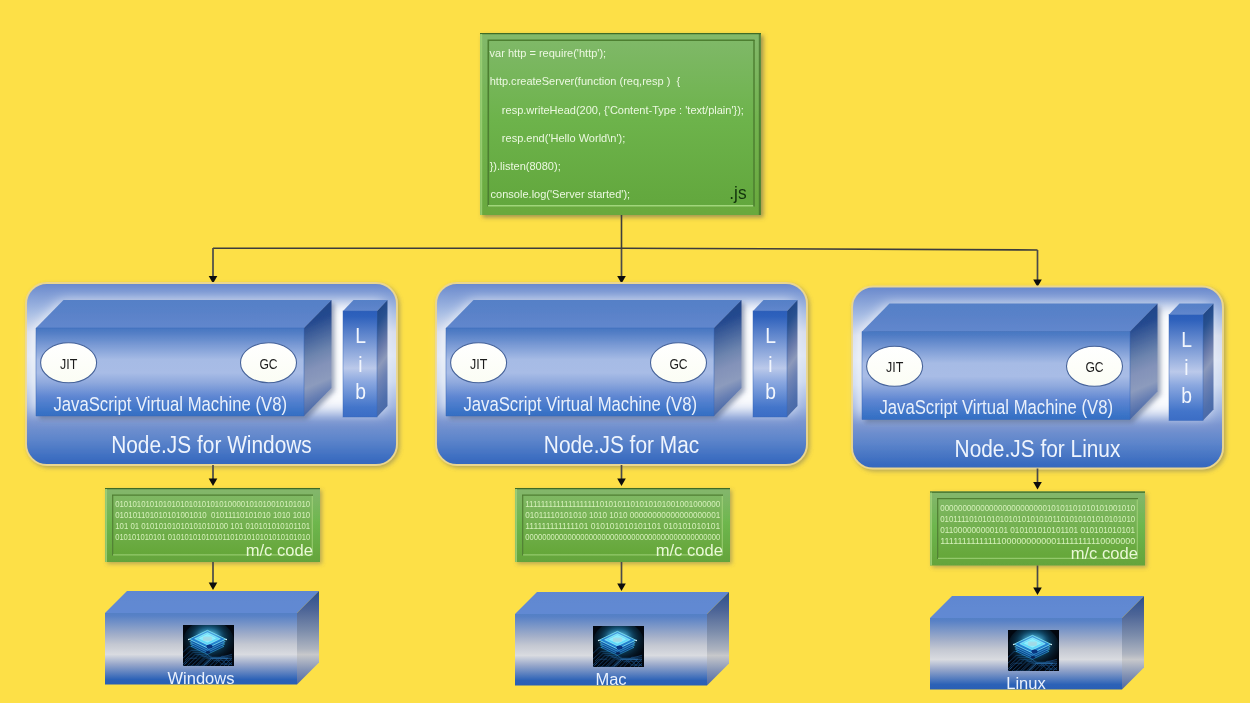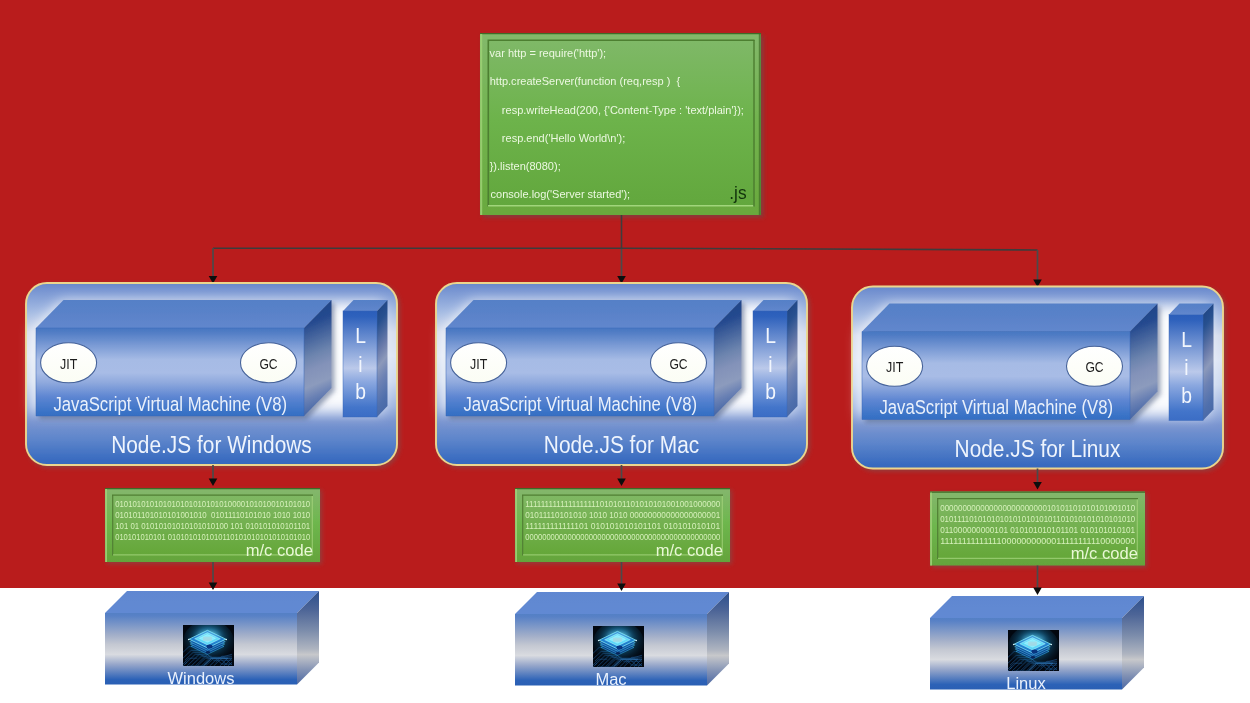--- a/index.html
+++ b/index.html
@@ -1,18 +1,18 @@
 <!DOCTYPE html>
 <html><head>
 <meta charset="utf-8">
 <title>Node.JS Architecture Diagram</title>
 <style>
   html,body{margin:0;padding:0;background:#ffffff;}
   body{width:1250px;height:703px;overflow:hidden;font-family:"Liberation Sans",sans-serif;}
-  #stage{position:relative;width:1250px;height:588px;background:#b91c1c;}
+  #stage{position:relative;width:1250px;height:703px;background:#fde047;}
   svg.layer{position:absolute;left:0;top:0;width:1250px;height:703px;}
   svg text{white-space:pre;}
 </style>
 </head>
 <body>
 
 <div id="stage">
   <svg class="layer" id="diagram" viewBox="0 0 1250 703">
     <defs>
 

